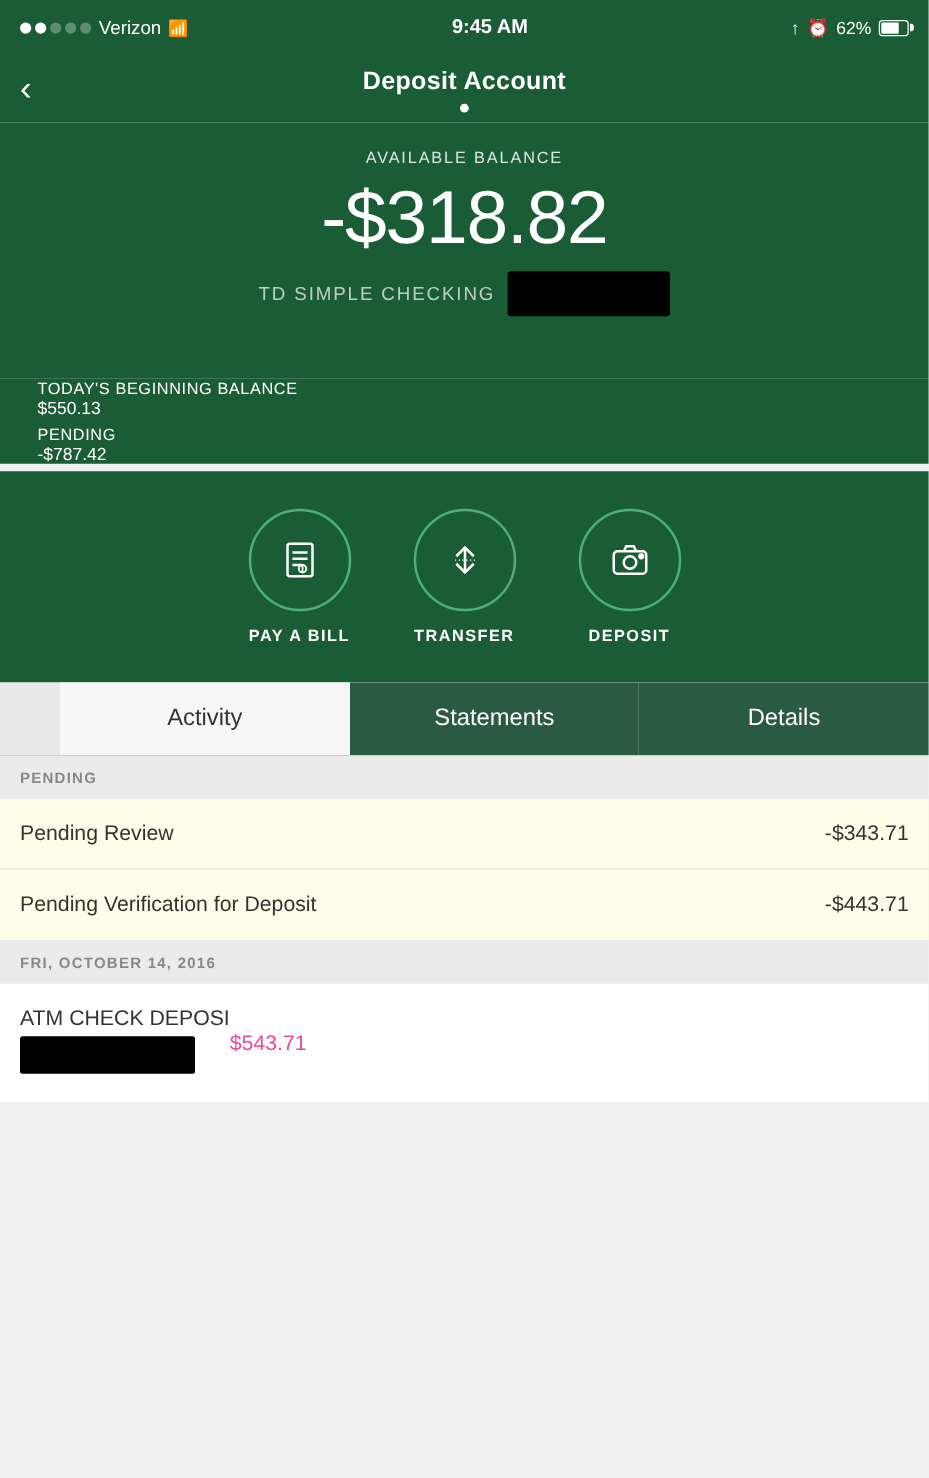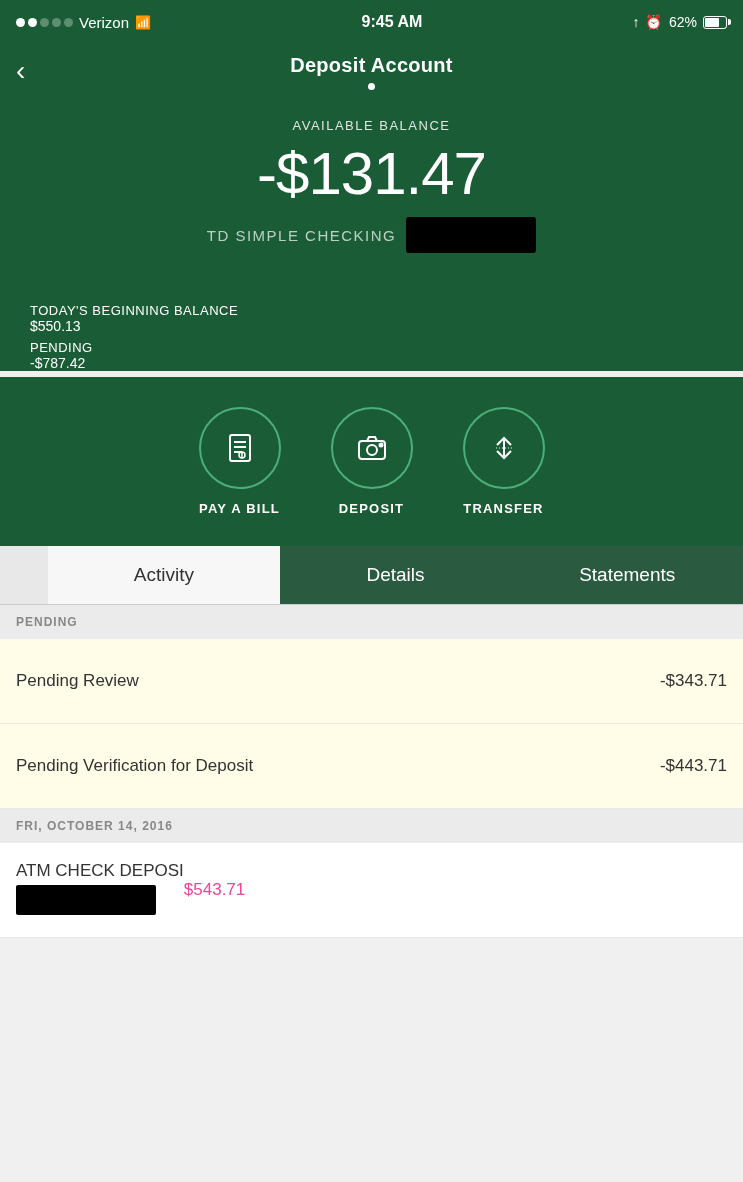--- a/index.html
+++ b/index.html
@@ -228,21 +228,21 @@
       color: #888;
       font-weight: 600;
     }
 
     
     .transaction-row {
       background: #fffde7;
       display: flex;
       justify-content: space-between;
       align-items: center;
-      padding: 32px 16px;
+      padding: 18px 16px;
       border-bottom: 1px solid #e8e8e8;
     }
     .transaction-label {
       font-size: 17px;
       color: #333;
       font-weight: 400;
     }
     .transaction-amount {
       font-size: 17px;
       color: #333;
@@ -320,21 +320,21 @@
 </div>
 
 <div class="header">
   <span class="back-btn">‹</span>
   <span class="header-title">Deposit Account</span>
   <div class="header-dot"></div>
 </div>
 
 <div class="balance-section">
   <div class="available-label">AVAILABLE BALANCE</div>
-  <div class="balance-amount">-$131.47</div>
+  <div class="balance-amount">-$318.82</div>
   <div class="account-name-row">
     <span class="account-name">TD SIMPLE CHECKING</span>
     <span class="account-redacted"></span>
   </div>
 </div>
 
 <div class="balance-details">
   <div class="balance-row">
     <span class="balance-row-label">TODAY'S BEGINNING BALANCE</span>
     <span class="balance-row-value">$550.13</span>
@@ -357,52 +357,52 @@
         <circle cx="20" cy="25" r="3" fill="none" stroke="white" stroke-width="1.5"></circle>
         <line x1="20" y1="22" x2="20" y2="28" stroke="white" stroke-width="1.5"></line>
       </svg>
     </div>
     <span class="action-label">PAY A BILL</span>
   </div>
 
   <div class="action-btn">
     <div class="action-circle">
       <svg width="36" height="36" viewBox="0 0 36 36">
-        <rect x="5" y="11" width="26" height="18" rx="3" ry="3" stroke="white" stroke-width="2" fill="none"></rect>
-        <circle cx="18" cy="20" r="5" stroke="white" stroke-width="2" fill="none"></circle>
-        <path d="M13,11 L15,7 L21,7 L23,11" stroke="white" stroke-width="2" fill="none"></path>
-        <circle cx="27" cy="15" r="1.5" fill="white"></circle>
-      </svg>
-    </div>
-    <span class="action-label">DEPOSIT</span>
-  </div>
-
-  <div class="action-btn">
-    <div class="action-circle">
-      <svg width="36" height="36" viewBox="0 0 36 36">
         <line x1="18" y1="28" x2="18" y2="8" stroke="white" stroke-width="2"></line>
         <polyline points="11,15 18,8 25,15" stroke="white" stroke-width="2" fill="none"></polyline>
         <line x1="18" y1="28" x2="18" y2="28" stroke="white" stroke-width="2"></line>
         <polyline points="25,21 18,28 11,21" stroke="white" stroke-width="2" fill="none"></polyline>
         <line x1="10" y1="18" x2="26" y2="18" stroke="white" stroke-width="1" stroke-dasharray="1,2"></line>
       </svg>
     </div>
     <span class="action-label">TRANSFER</span>
   </div>
+
+  <div class="action-btn">
+    <div class="action-circle">
+      <svg width="36" height="36" viewBox="0 0 36 36">
+        <rect x="5" y="11" width="26" height="18" rx="3" ry="3" stroke="white" stroke-width="2" fill="none"></rect>
+        <circle cx="18" cy="20" r="5" stroke="white" stroke-width="2" fill="none"></circle>
+        <path d="M13,11 L15,7 L21,7 L23,11" stroke="white" stroke-width="2" fill="none"></path>
+        <circle cx="27" cy="15" r="1.5" fill="white"></circle>
+      </svg>
+    </div>
+    <span class="action-label">DEPOSIT</span>
+  </div>
 </div>
 
 <div class="tabs">
   <div class="tab active">
     <span>Activity</span>
   </div>
+  <div class="tab dark-right">
+    <span>Statements</span>
+  </div>
   <div class="tab dark">
     <span>Details</span>
-  </div>
-  <div class="tab dark-right">
-    <span>Statements</span>
   </div>
 </div>
 
 <div class="section-header">PENDING</div>
 
 <div class="transaction-row">
   <span class="transaction-label">Pending Review</span>
   <span class="transaction-amount">-$343.71</span>
 </div>
 <div class="transaction-row">

